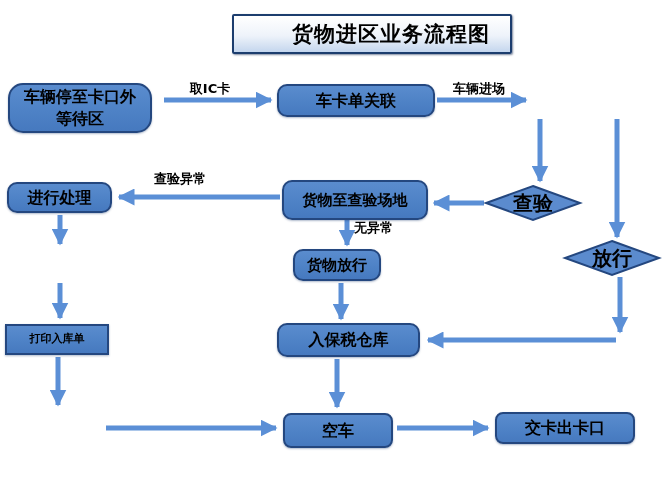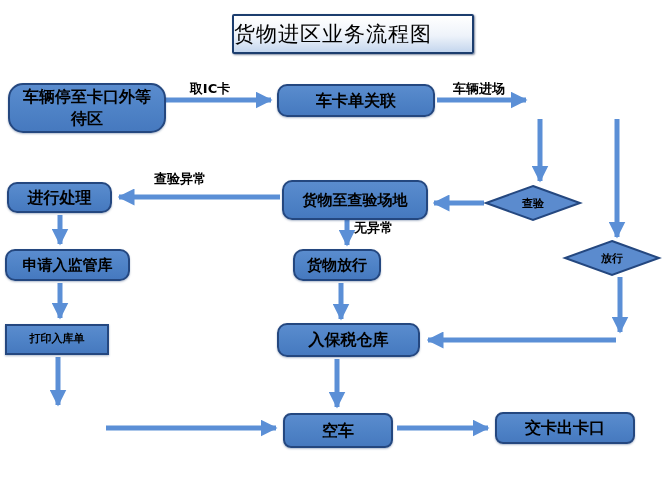--- a/index.html
+++ b/index.html
@@ -5,49 +5,49 @@
   html,body{margin:0;padding:0;background:#ffffff;}
   body{font-family:"DejaVu Sans","Liberation Sans",sans-serif;}
   .canvas{position:relative;width:667px;height:500px;background:#ffffff;overflow:hidden;}
 
   
   .title-box{
     position:absolute;left:232px;top:14px;width:238px;height:36px;
     background:linear-gradient(to bottom,#ffffff 0%,#eef3fa 55%,#c4d6ee 100%);
     border:2px solid #1c3d6e;border-radius:2px;
     box-shadow:1px 1px 2px rgba(20,40,80,.55), inset 0 1px 0 #ffffff;
-    display:flex;align-items:center;
-    font-size:21px;font-weight:normal;color:#000;letter-spacing:1px;
+    display:flex;align-items:center;justify-content:center;
+    font-size:21px;font-weight:bold;color:#000;letter-spacing:1px;padding-left:38px;
   }
 
   
   .node{
     position:absolute;display:flex;align-items:center;justify-content:center;
     background:linear-gradient(to bottom,#5a8cce 0%,#4e82c6 55%,#4679bf 100%);
     border:2px solid #24477f;border-radius:10px;
     color:#000;font-weight:bold;font-size:15px;
     text-align:center;line-height:1.35;box-sizing:border-box;
     box-shadow:0 1px 2px rgba(30,60,110,.35);
   }
-  .n-wait{left:8px;top:83px;width:158px;height:50px;border-radius:15px;font-size:16px;padding:0 8px;}
+  .n-wait{left:8px;top:83px;width:144px;height:50px;border-radius:15px;font-size:16px;padding:0 8px;}
   .n-link{left:277px;top:84px;width:158px;height:33px;font-size:16px;}
   .n-customs{left:532px;top:85px;width:106px;height:31px;border-radius:8px;font-size:16px;}
   .n-handle{left:7px;top:182px;width:105px;height:31px;font-size:16px;}
   .n-inspect-site{left:282px;top:180px;width:146px;height:40px;font-size:15px;}
   .n-apply{left:5px;top:249px;width:125px;height:32px;font-size:15px;}
   .n-cargo-release{left:293px;top:249px;width:88px;height:32px;font-size:15px;}
   .n-print{left:5px;top:324px;width:104px;height:31px;border-radius:0;font-size:11px;}
   .n-bonded{left:277px;top:323px;width:143px;height:34px;font-size:16px;align-items:center;}
   .n-confirm{left:7px;top:411px;width:95px;height:33px;border-radius:8px;font-size:15px;}
   .n-empty{left:283px;top:413px;width:110px;height:35px;border-radius:8px;font-size:16px;}
   .n-exit{left:495px;top:412px;width:140px;height:32px;border-radius:8px;font-size:16px;}
 
   
   .diamond-label{
-    position:absolute;color:#000;font-weight:bold;font-size:11px;
+    position:absolute;color:#000;font-weight:bold;font-size:20px;
     display:flex;align-items:center;justify-content:center;text-align:left;
   }
   .d-check{left:486px;top:186px;width:94px;height:34px;}
   .d-release{left:565px;top:241px;width:94px;height:34px;}
 
   
   .edge-label{
     position:absolute;color:#000;font-weight:bold;font-size:13px;text-align:center;
   }
   .l-take-ic{left:173px;top:80px;width:74px;}
@@ -101,23 +101,20 @@
   </div>
   <div class="node n-link">
     <span>车卡单关联</span>
   </div>
   <div class="node n-handle">
     <span>进行处理</span>
   </div>
   <div class="node n-inspect-site">
     <span>货物至查验场地</span>
   </div>
-  <div class="node n-apply">
-    <span>申请入监管库</span>
-  </div>
   <div class="node n-cargo-release">
     <span>货物放行</span>
   </div>
   <div class="node n-print">
     <span>打印入库单</span>
   </div>
   <div class="node n-bonded">
     <span>入保税仓库</span>
   </div>
   <div class="node n-empty">

